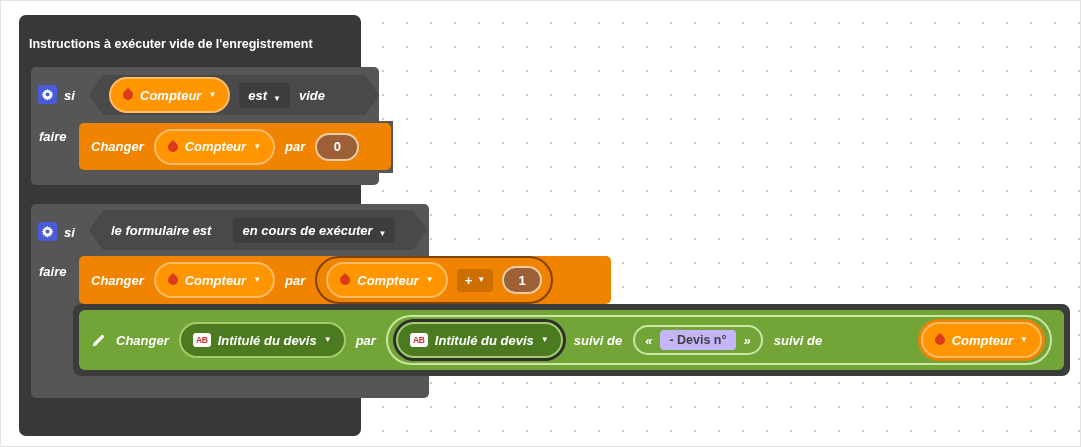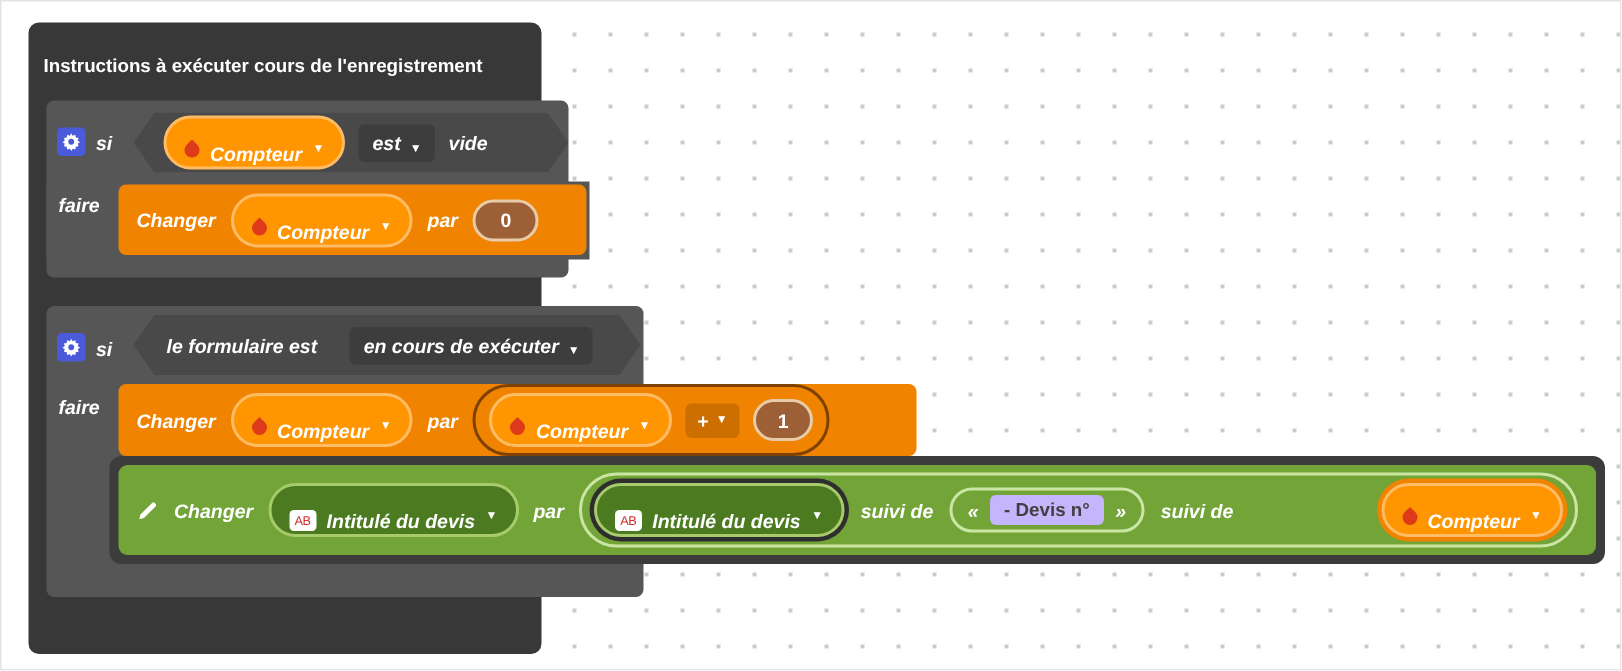--- a/index.html
+++ b/index.html
@@ -19,46 +19,46 @@
   .ifrect{background:var(--if-gray,#565656);}
   .hex{
     position:absolute;display:flex;align-items:center;box-sizing:border-box;
     background:var(--hex-gray,#494949);
     clip-path:polygon(14px 0, calc(100% - 14px) 0, 100% 50%, calc(100% - 14px) 100%, 14px 100%, 0 50%);
   }
   .gear{display:flex;align-items:center;justify-content:center;width:19px;height:19px;border-radius:3px;background:var(--gear-bg,#4A5AD8);}
   .block{position:absolute;display:flex;align-items:center;box-sizing:border-box;}
   .orange-block{background:var(--orange-block,#F08300);border-radius:5px;padding:0 12px;gap:10px;}
   .green-block{background:var(--green-block,#72A437);border-radius:6px;padding:0 12px;gap:10px;}
-  .pill{display:inline-flex;gap:7px;border-radius:999px;padding:16px 12px;height:30px;box-sizing:border-box;
+  .pill{display:inline-flex;align-items:center;gap:7px;border-radius:999px;padding:16px 12px;height:30px;box-sizing:border-box;
     background:var(--orange-pill,#FF9500);border:2px solid var(--orange-pill-border,#FFBC66);flex:0 0 auto;}
   .green-pill{background:var(--green-pill,#4C7A21);border-color:var(--green-pill-border,#A7CB6A);height:34px;}
   .caret{font-size:8px;color:#fff;line-height:1;}
   .flame{width:10px;height:10px;background:var(--flame,#DD3A1B);border-radius:0 50% 50% 50%;transform:rotate(45deg);flex:0 0 auto;}
   .dropdown{display:inline-flex;align-items:flex-end;gap:6px;background:var(--dropdown-gray,#3d3d3d);border-radius:4px;padding:5px 9px;flex:0 0 auto;}
   .op{display:inline-flex;align-items:center;gap:5px;background:rgba(0,0,0,0.15);border-radius:4px;padding:4px 8px;flex:0 0 auto;}
   .num{display:flex;align-items:center;justify-content:center;min-width:44px;height:28px;border-radius:14px;box-sizing:border-box;
     background:var(--brown-field,#9C5F36);border:2px solid var(--brown-border,#E8CCA8);color:#fff;font-weight:bold;font-size:13px;flex:0 0 auto;}
   .expr-orange{display:inline-flex;align-items:center;gap:9px;border:2px solid var(--expr-orange-border,#7E4100);border-radius:999px;padding:4px 9px;flex:0 0 auto;}
   .expr-green{display:inline-flex;align-items:center;gap:11px;border:2px solid var(--expr-green-border,#CBE6A4);border-radius:999px;padding:5px 8px;flex:1;box-sizing:border-box;}
   .quote-group{display:inline-flex;align-items:center;gap:8px;border:2px solid var(--expr-green-border,#CBE6A4);border-radius:999px;padding:3px 10px;flex:0 0 auto;}
   .text-field{background:#c4b5fd;color:#3f3f3f;font-weight:bold;font-size:12.5px;border-radius:4px;padding:3px 9px;white-space:nowrap;}
   .ab{display:inline-flex;align-items:center;justify-content:center;width:18px;height:14px;background:#fff;border-radius:3px;
-    color:#D32F2F;font-weight:normal;font-size:8.5px;letter-spacing:-0.3px;flex:0 0 auto;}
+    color:#D32F2F;font-weight:bold;font-size:8.5px;letter-spacing:-0.3px;flex:0 0 auto;}
   .selected-ring{box-shadow:0 0 0 3px #2e2e2e;}
   .orange-ring{box-shadow:0 0 0 3px var(--orange-block,#F08300);}
   .pencil{display:inline-flex;align-items:center;flex:0 0 auto;}
 </style>
 </head>
 <body>
 
 <div class="workspace">
 
   <div class="abs container-block" style="left:18px;top:14px;width:342px;height:421px;">
-    <div class="title" style="position:absolute;left:10px;top:22px;">Instructions à exécuter cours de l'enregistrement</div>
+    <div class="title" style="position:absolute;left:10px;top:22px;">Instructions à exécuter vide de l'enregistrement</div>
   </div>
 
   <div class="abs ifrect" style="left:30px;top:66px;width:348px;height:118px;border-radius:5px;"></div>
   <div class="abs ifrect" style="left:30px;top:120px;width:362px;height:52px;"></div>
 
   <div class="abs gear" style="left:37px;top:84px;">
     <svg width="13" height="13" viewBox="0 0 24 24">
         <path fill="#ffffff" d="M12 1.5l1.7 3 3.3-1 .6 3.4 3.4.6-1 3.3 3 1.7-3 1.7 1 3.3-3.4.6-.6 3.4-3.3-1-1.7 3-1.7-3-3.3 1-.6-3.4-3.4-.6 1-3.3-3-1.7 3-1.7-1-3.3 3.4-.6.6-3.4 3.3 1z"></path>
         <circle cx="12" cy="12" r="3.6" style="fill:var(--gear-bg,#4A5AD8)"></circle>
       </svg>

